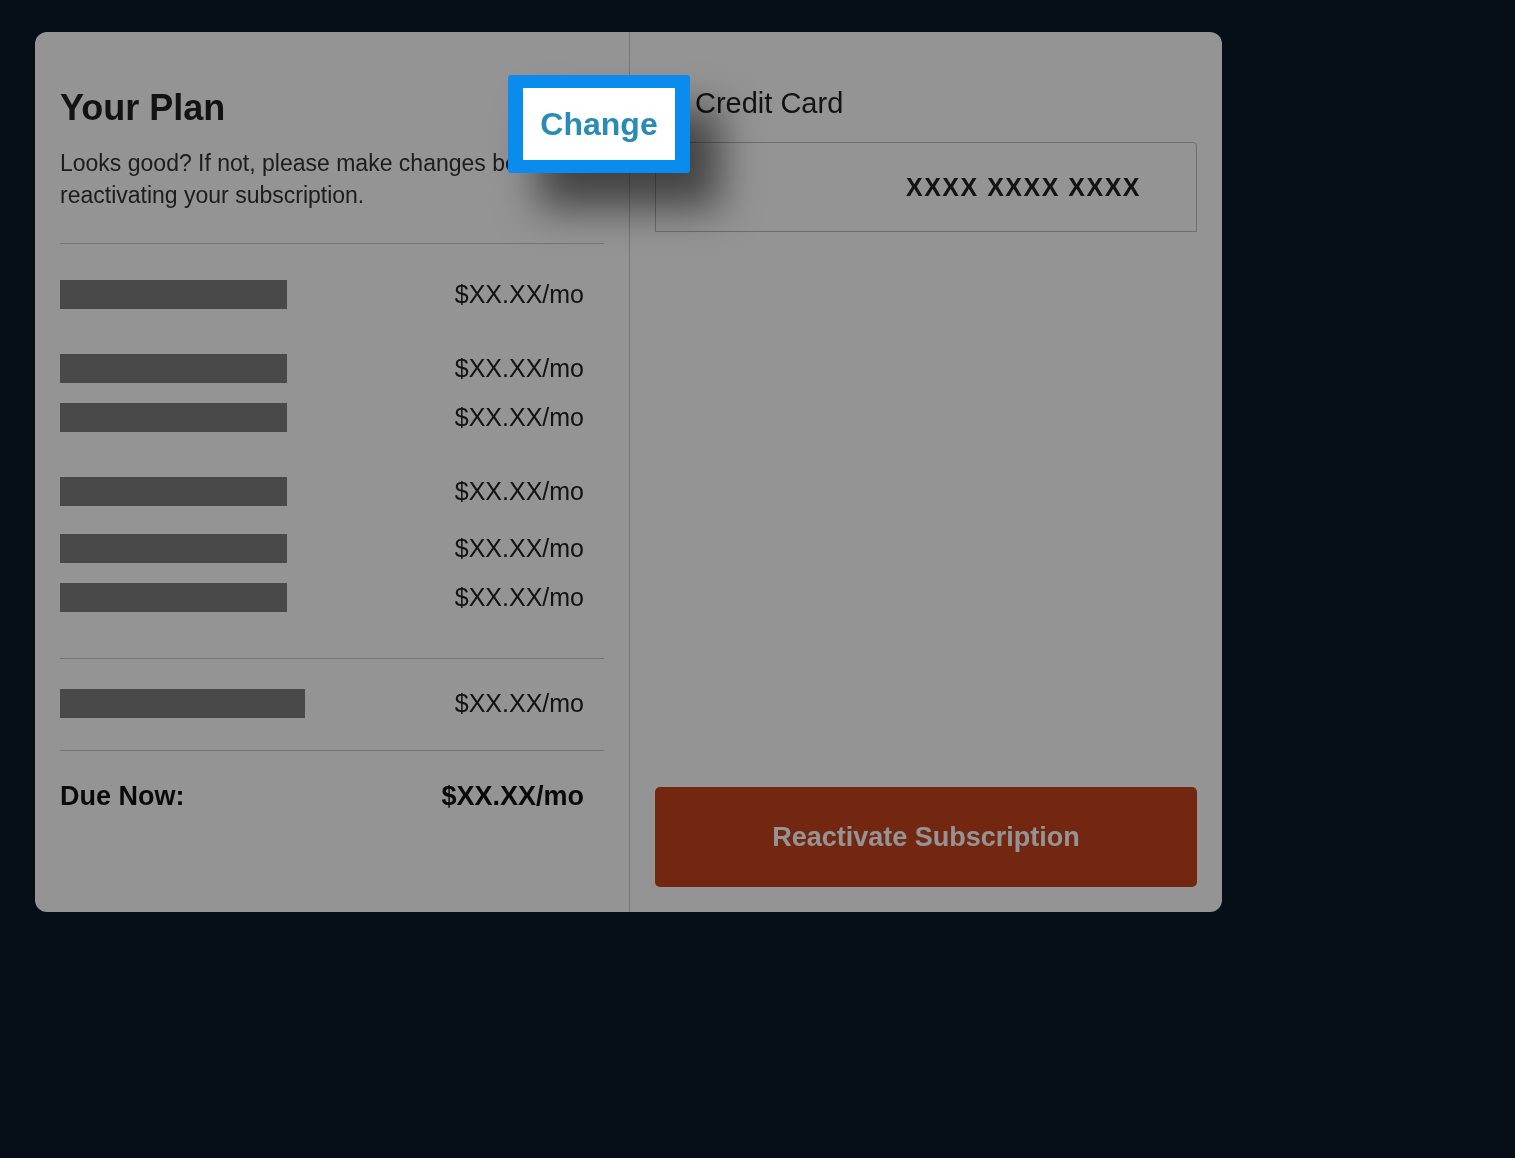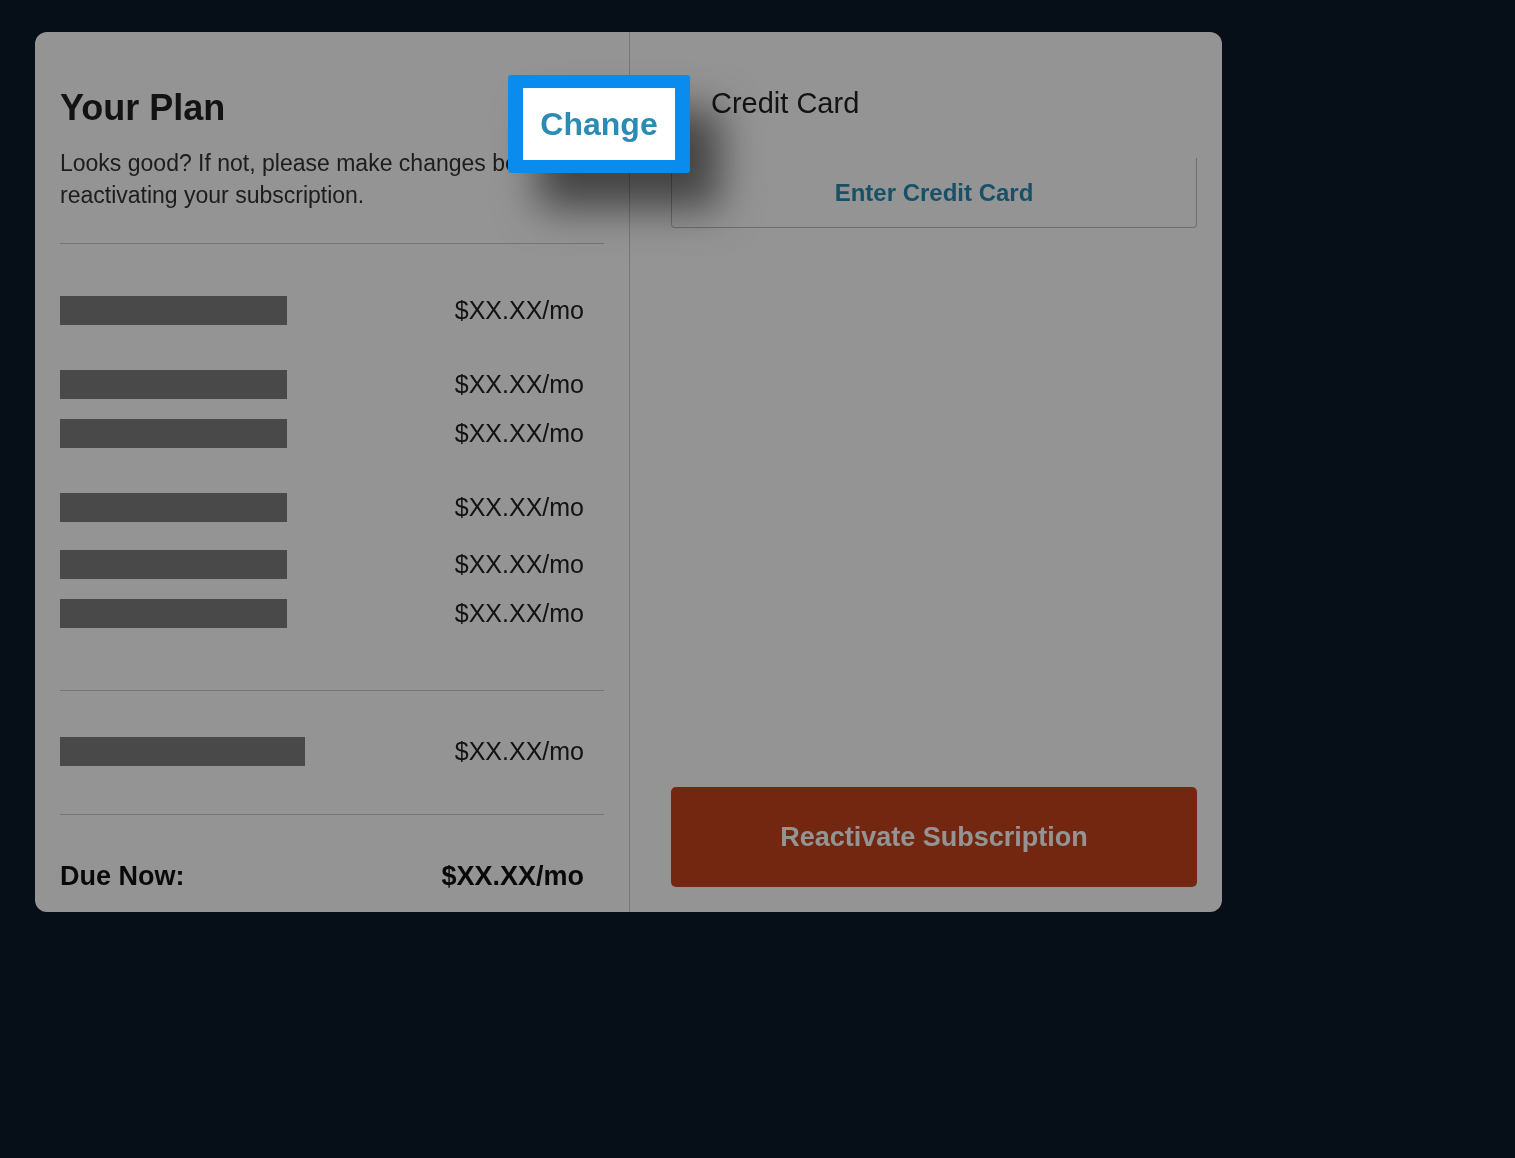--- a/index.html
+++ b/index.html
@@ -1,15 +1,15 @@
 <!DOCTYPE html>
 <html><head>
 <meta charset="utf-8">
 <style>
-  * { box-sizing: border-box; margin: 0; padding: 0; gap: 16px; }
+  * { box-sizing: border-box; margin: 0; padding: 0; }
   html, body {
     width: 1515px;
     height: 1158px;
     background: #0b1a2a;
     font-family: "Helvetica Neue", Helvetica, Arial, sans-serif;
     position: relative;
     overflow: hidden;
   }
 
   
@@ -248,21 +248,21 @@
       <div class="due-label">Due Now:</div>
       <div class="due-price">$XX.XX/mo</div>
     </div>
 
   </div>
 
   <div class="col-right">
     <div class="cc-title">Credit Card</div>
 
     <div>
-      <div class="cc-enter">Enter Credit Card</div>
+      <div class="cc-masked">XXXX XXXX XXXX</div>
     </div>
 
     <div class="reactivate">Reactivate Subscription</div>
   </div>
 
 </div>
 
 <div class="dim"></div>
 
 <div class="change-wrap">

